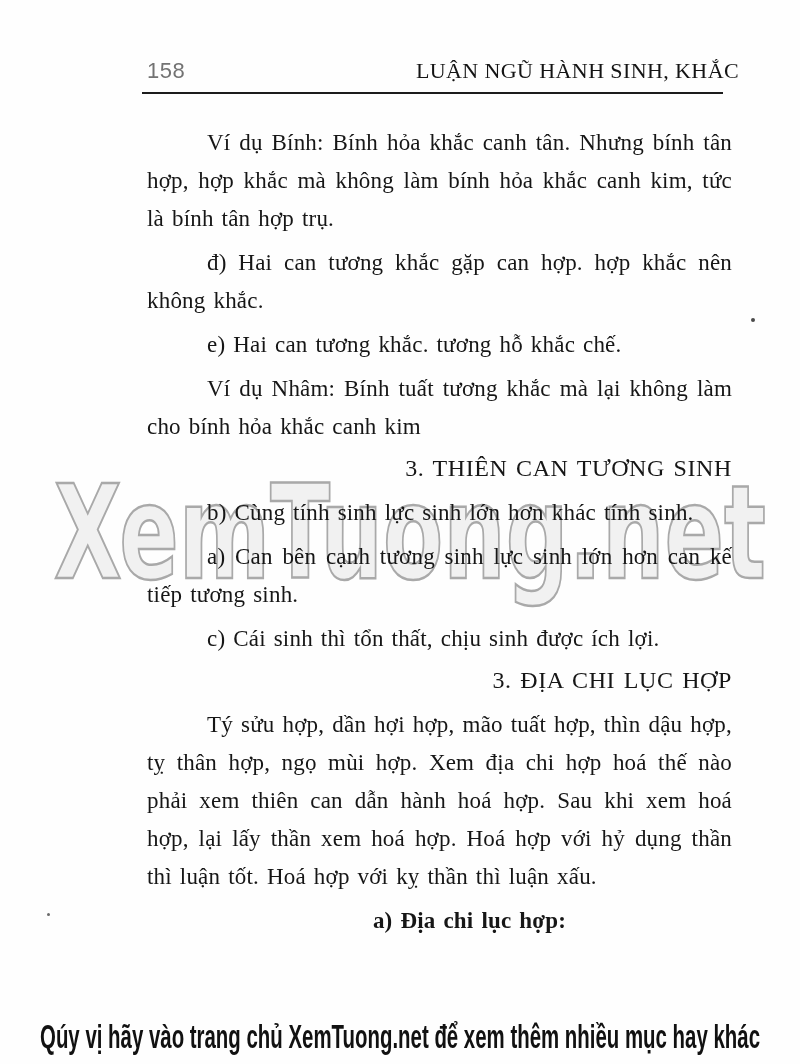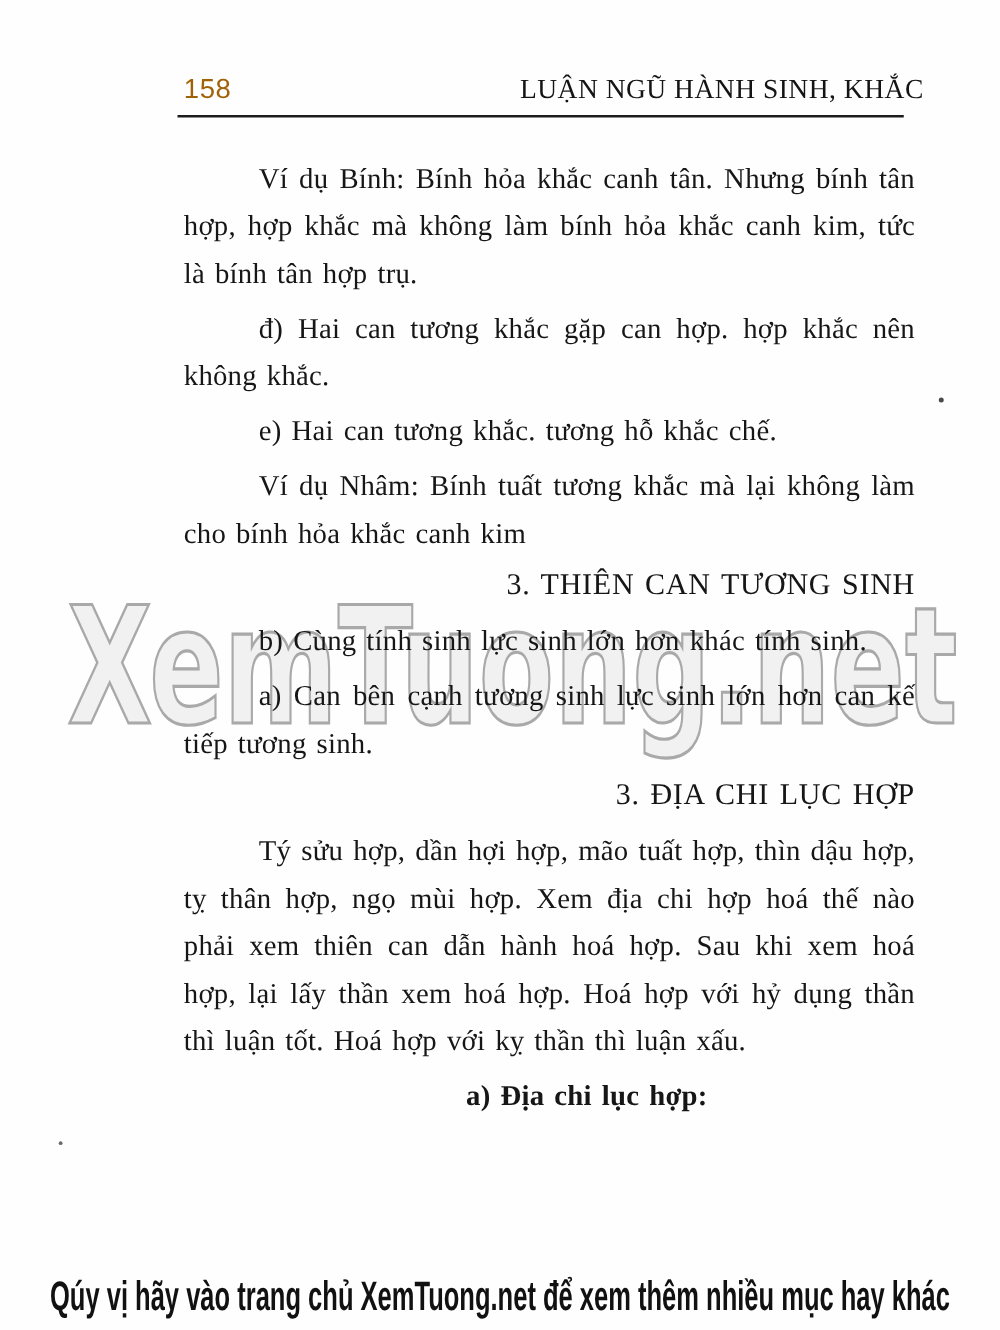--- a/index.html
+++ b/index.html
@@ -21,21 +21,21 @@
     width: 586px;
     height: 30px;
   }
   .page-number {
     position: absolute;
     left: 2px;
     top: 0;
     font-family: "Liberation Sans", sans-serif;
     font-size: 22px;
     letter-spacing: 0.5px;
-    color: #a16207;
+    color: #737373;
   }
   .header-title {
     position: absolute;
     right: -8px;
     top: 0;
     font-family: Liberation Serif, serif;
     font-size: 22px;
     letter-spacing: 0.4px;
     white-space: nowrap;
     color: #141414;
@@ -147,20 +147,21 @@
   </svg>
 
   <div class="content">
     <p class="para">Ví dụ Bính: Bính hỏa khắc canh tân. Nhưng bính tân hợp, hợp khắc mà không làm bính hỏa khắc canh kim, tức là bính tân hợp trụ.</p>
     <p class="para">đ) Hai can tương khắc gặp can hợp. hợp khắc nên không khắc.</p>
     <p class="para">e) Hai can tương khắc. tương hỗ khắc chế.</p>
     <p class="para">Ví dụ Nhâm: Bính tuất tương khắc mà lại không làm cho bính hỏa khắc canh kim</p>
     <p class="heading">3. THIÊN CAN TƯƠNG SINH</p>
     <p class="para">b) Cùng tính sinh lực sinh lớn hơn khác tính sinh.</p>
     <p class="para">a) Can bên cạnh tương sinh lực sinh lớn hơn can kế tiếp tương sinh.</p>
+    <p class="para">c) Cái sinh thì tổn thất, chịu sinh được ích lợi.</p>
     <p class="heading">3. ĐỊA CHI LỤC HỢP</p>
     <p class="para">Tý sửu hợp, dần hợi hợp, mão tuất hợp, thìn dậu hợp, tỵ thân hợp, ngọ mùi hợp. Xem địa chi hợp hoá thế nào phải xem thiên can dẫn hành hoá hợp. Sau khi xem hoá hợp, lại lấy thần xem hoá hợp. Hoá hợp với hỷ dụng thần thì luận tốt. Hoá hợp với kỵ thần thì luận xấu.</p>
     <p class="bold-para">a) Địa chi lục hợp:</p>
   </div>
 
   <div class="speck-1"></div>
   <div class="speck-2"></div>
 
   <svg class="footer" width="800" height="48">
     <text x="400" y="36" font-size="33" text-anchor="middle" textLength="720" lengthAdjust="spacingAndGlyphs">Qúy vị hãy vào trang chủ XemTuong.net để xem thêm nhiều mục hay khác</text>

